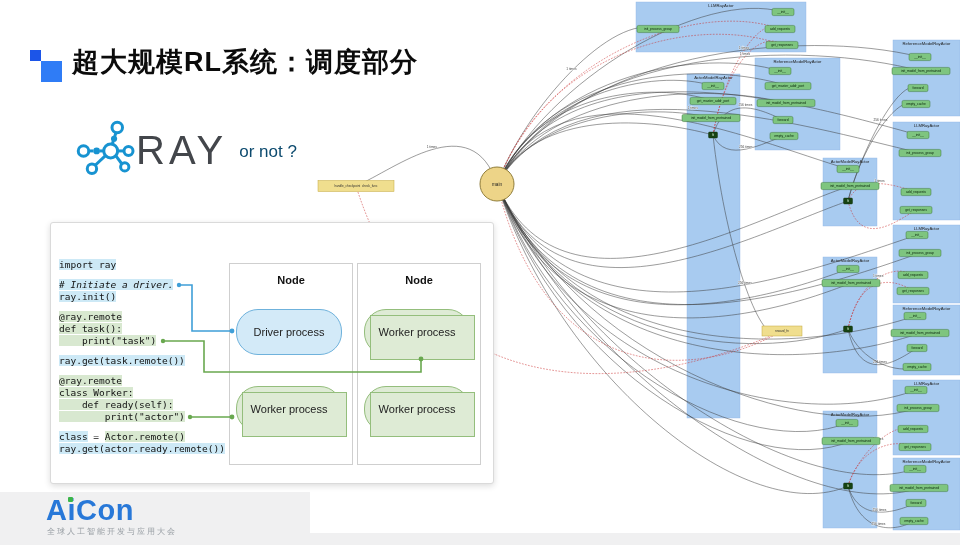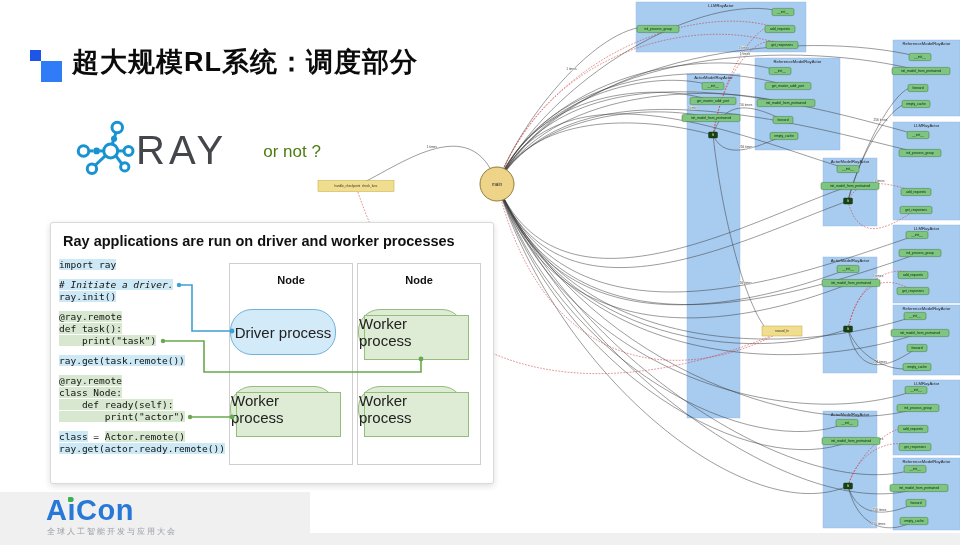--- a/index.html
+++ b/index.html
@@ -10,21 +10,21 @@
   .title-mark{position:absolute;left:30px;top:50px;width:34px;height:34px;z-index:3;}
   .mk-sm{position:absolute;left:0;top:0;width:11px;height:11px;background:#1C55E8;}
   .mk-lg{position:absolute;left:11px;top:11px;width:21px;height:21px;background:#2F7CF6;}
   .slide-title{position:absolute;left:72px;top:44px;margin:0;font-size:27px;font-weight:bold;
                color:#0b0b0b;letter-spacing:1px;z-index:3;}
 
   
   .ray-row{position:absolute;left:76px;top:118px;height:64px;display:flex;align-items:center;z-index:3;}
   .ray-icon{width:60px;height:60px;}
   .ray-text{font-size:40px;color:#43464b;letter-spacing:4px;font-weight:400;}
-  .or-not{font-size:17px;color:#4d7c0f;margin-left:36px;padding-top:4px;}
+  .or-not{font-size:17px;color:#0c4a6e;margin-left:12px;padding-top:4px;}
 
   
   #graph-svg{position:absolute;left:310px;top:0;background:#ffffff;z-index:1;}
   .cluster{fill:#A8CBF0;stroke:#8FB6E4;stroke-width:.4;}
   .cluster-label{font-size:4.2px;fill:#222;}
   .node-pill{fill:#7EC57F;stroke:#35702F;stroke-width:.45;}
   .node-label{font-size:3.3px;fill:#07230a;}
   .node-dark{fill:#174312;stroke:#0a2a08;stroke-width:.4;}
   .node-dark-label{font-size:2.8px;fill:#cfe8cf;}
   .node-main{fill:#EDD488;stroke:#84722c;stroke-width:.9;}
@@ -42,22 +42,22 @@
   .code{position:absolute;left:8px;top:36px;font-family:"DejaVu Sans Mono",monospace;
         font-size:9.5px;line-height:12px;color:#111;}
   .code-line{white-space:pre;height:12px;}
   .code-line.blank{height:8px;}
   .hl-b{background:#CDE9F6;}
   .hl-g{background:#D8E8D0;}
   .it{font-style:italic;margin-top:40px;}
   .nodebox{position:absolute;top:40px;width:122px;height:200px;border:1px solid #cfcfcf;background:#fff;}
   .nb1{left:178px;} .nb2{left:306px;}
   .nodebox-title{margin-top:10px;text-align:center;font-weight:bold;font-size:11px;color:#111;}
-  .proc{position:absolute;left:0;width:104px;height:44px;display:flex;align-items:center;
-        justify-content:center;font-size:15px;color:#222;z-index:0;border-radius:22px;}
+  .proc{position:absolute;left:6px;width:104px;height:44px;display:flex;align-items:center;
+        justify-content:center;font-size:11px;color:#222;z-index:0;border-radius:22px;}
   .p1{top:45px;} .p2{top:122px;}
   .driver{background:#D3EAF8;border:1.2px solid #6FB2DC;}
   .worker{background:#DEEBD5;border:1.2px solid #94BE7C;}
   .stacked::before{content:"";position:absolute;left:5px;top:5px;right:-6px;bottom:-6px;
         background:inherit;border:inherit;z-index:-1;}
   .connectors{position:absolute;left:0;top:0;pointer-events:none;}
   .c-blue{stroke:#3F9FD8;stroke-width:1.6;fill:none;}
   .c-green{stroke:#69A84F;stroke-width:1.6;fill:none;}
   .dot-b{fill:#3F9FD8;} .dot-g{fill:#69A84F;}
 
@@ -305,35 +305,34 @@
         <circle cx="497" cy="184" r="17" class="node-main"></circle>
         <text x="497" y="185.6" class="main-label" text-anchor="middle">main</text>
         <rect x="318" y="180.5" width="76" height="11" class="node-ybox"></rect>
         <text x="356" y="187.2" class="ybox-label" text-anchor="middle">handle_checkpoint_check_func</text>
         <rect x="762" y="326" width="40" height="10" class="node-ybox"></rect>
         <text x="782" y="332.2" class="ybox-label" text-anchor="middle">reward_fn</text>
       </g>
     </svg>
 
   <section class="card">
-    <h2 class="card-title">Ray applications are run on driver and worker processes</h2>
     <div id="code-lines" class="code">
         <div class="code-line"><span class="hl-b">import ray</span></div>
         <div class="code-line blank"></div>
         <div class="code-line"><span class="hl-b it"># Initiate a driver.</span></div>
         <div class="code-line"><span class="hl-b">ray.init()</span></div>
         <div class="code-line blank"></div>
         <div class="code-line"><span class="hl-g">@ray.remote</span></div>
         <div class="code-line"><span class="hl-g">def task():</span></div>
         <div class="code-line"><span class="hl-g">    print("task")</span></div>
         <div class="code-line blank"></div>
         <div class="code-line"><span class="hl-b">ray.get(task.remote())</span></div>
         <div class="code-line blank"></div>
         <div class="code-line"><span class="hl-g">@ray.remote</span></div>
-        <div class="code-line"><span class="hl-g">class Node:</span></div>
+        <div class="code-line"><span class="hl-g">class Worker:</span></div>
         <div class="code-line"><span class="hl-g">    def ready(self):</span></div>
         <div class="code-line"><span class="hl-g">        print("actor")</span></div>
         <div class="code-line blank"></div>
         <div class="code-line"><span class="hl-b">class</span><span> = </span><span class="hl-g">Actor.remote()</span></div>
         <div class="code-line"><span class="hl-b">ray.get(actor.ready.remote())</span></div>
       </div>
 
     <div class="nodebox nb1">
       <div class="nodebox-title">Node</div>
       <div class="proc driver p1">Driver process</div>

